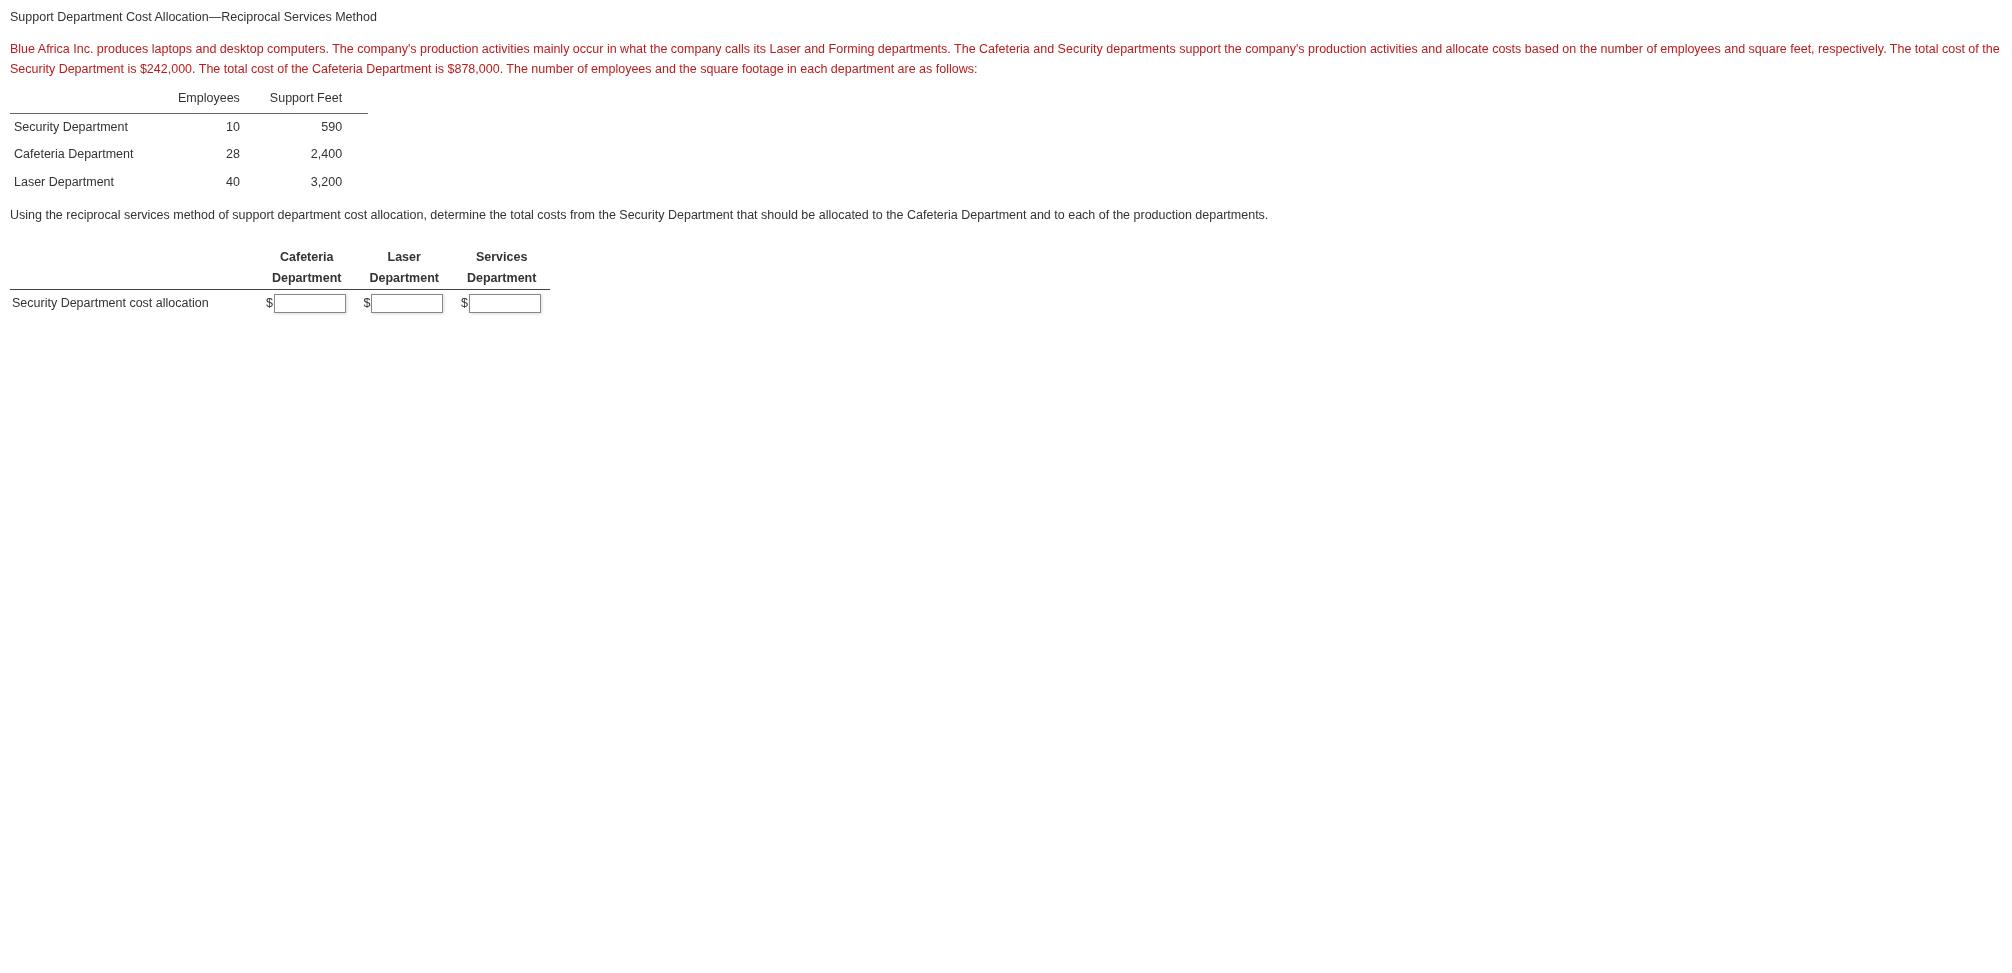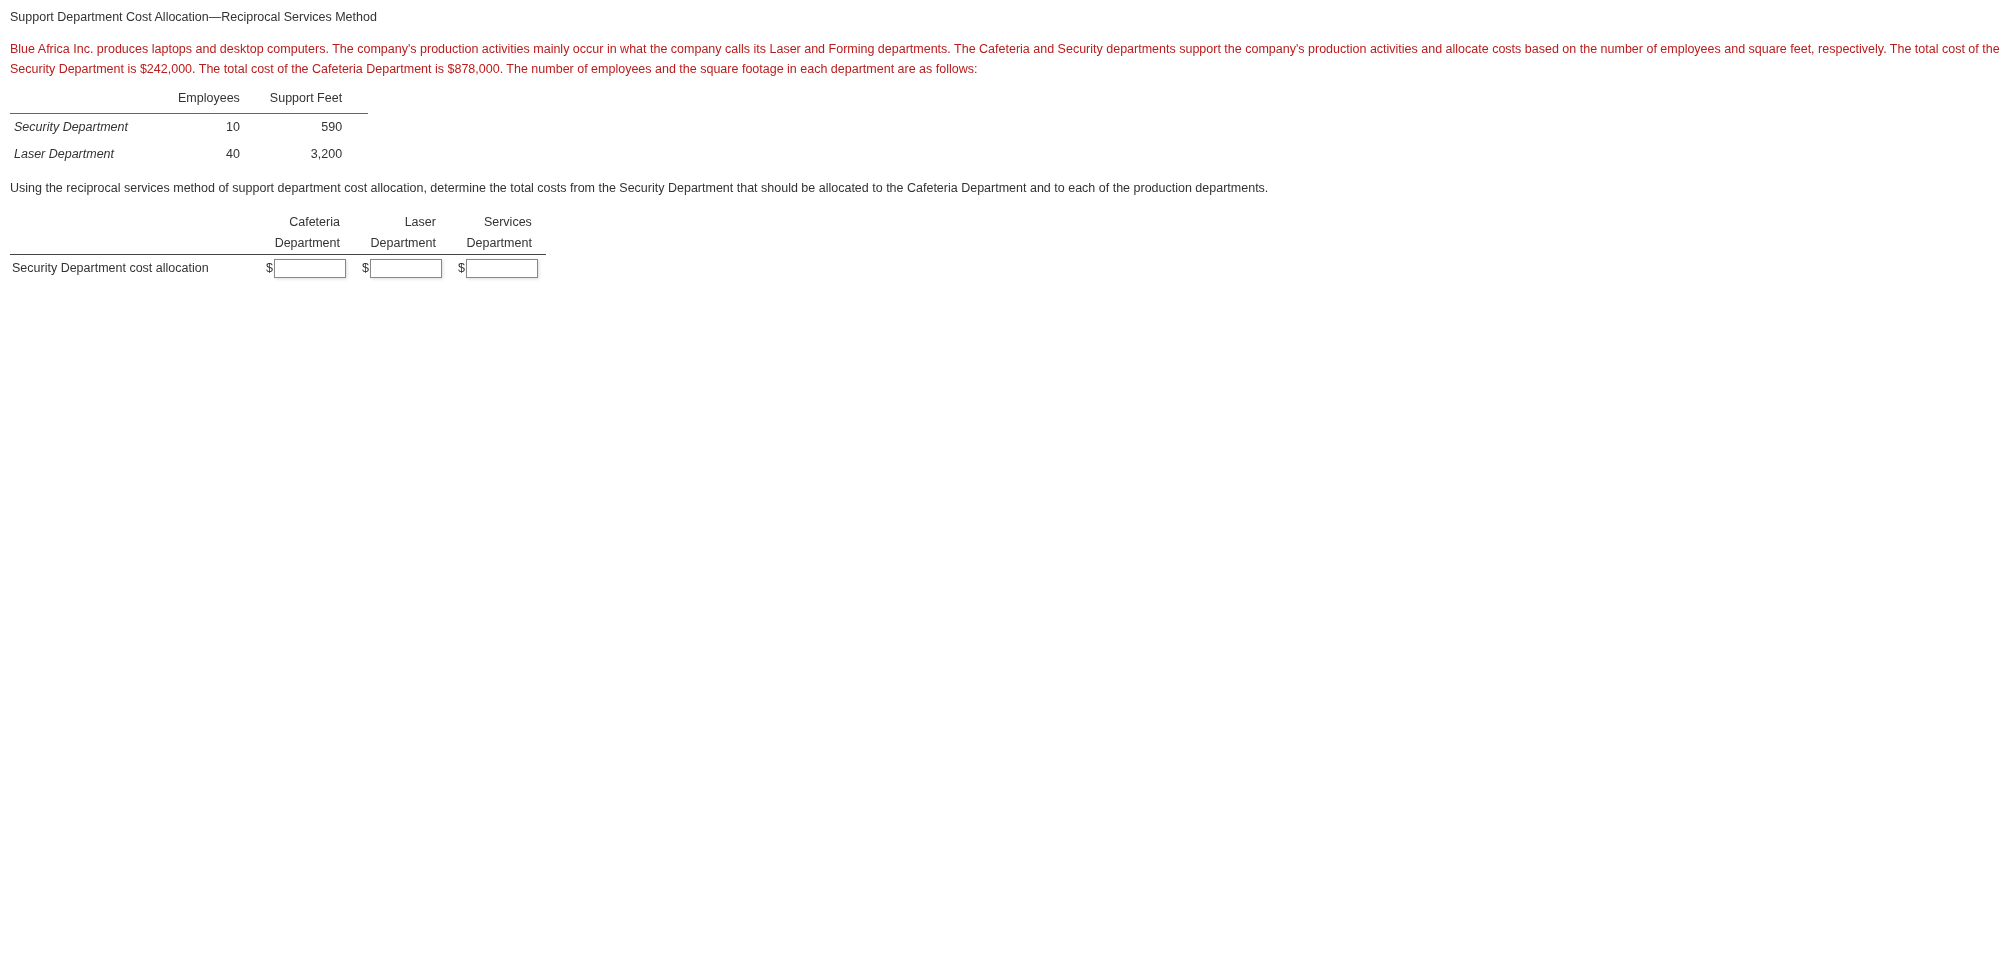--- a/index.html
+++ b/index.html
@@ -34,35 +34,34 @@
       font-weight: normal;
       border-bottom: 1px solid #666;
     }
     table.data-table td.num,
     table.data-table th.num {
       text-align: right;
       padding-right: 26px;
     }
     table.data-table td.rowlabel {
       min-width: 150px;
-      font-style: italic;
     }
 
     .instruction {
       margin-top: 4px;
-      margin-bottom: 14px;
+      margin-bottom: 22px;
     }
 
     table.alloc-table {
       border-collapse: collapse;
       margin-top: 4px;
     }
     table.alloc-table th {
-      font-weight: normal;
-      text-align: right;
+      font-weight: bold;
+      text-align: center;
       padding: 2px 14px;
       line-height: 1.35;
     }
     table.alloc-table thead tr:last-child th {
       border-bottom: 1px solid #444;
     }
     table.alloc-table td {
       padding: 4px 8px;
       vertical-align: middle;
     }
@@ -107,20 +106,25 @@
       <th class="num">Support Feet</th>
     </tr>
   </thead>
   <tbody>
     <tr>
       <td class="rowlabel">Security Department</td>
       <td class="num">10</td>
       <td class="num">590</td>
     </tr>
     <tr>
+      <td class="rowlabel">Cafeteria Department</td>
+      <td class="num">28</td>
+      <td class="num">2,400</td>
+    </tr>
+    <tr>
       <td class="rowlabel">Laser Department</td>
       <td class="num">40</td>
       <td class="num">3,200</td>
     </tr>
   </tbody>
 </table>
 
 <div class="instruction">
   <span>Using the reciprocal services method of support department cost allocation, determine the total costs from the Security Department that should be allocated to the Cafeteria Department and to each of the production departments.</span>
 </div>

